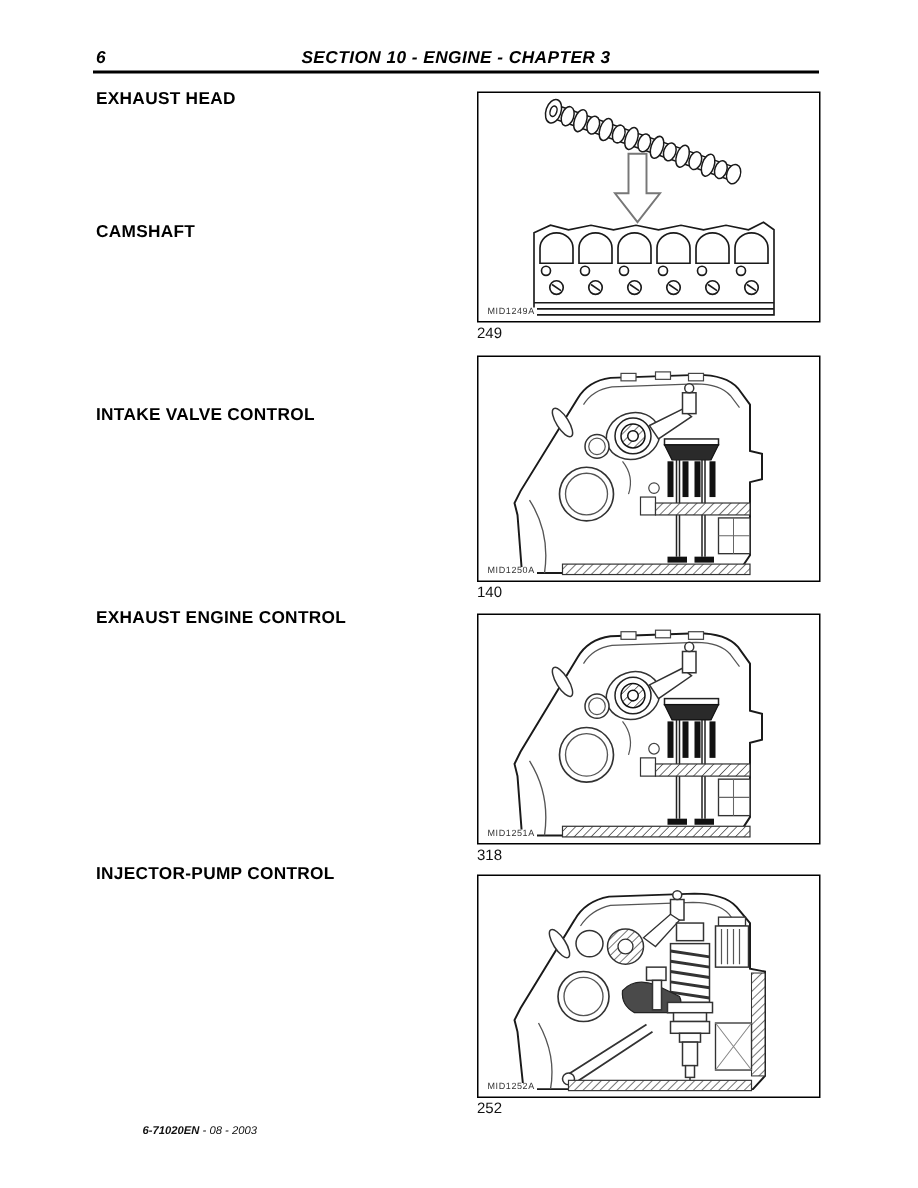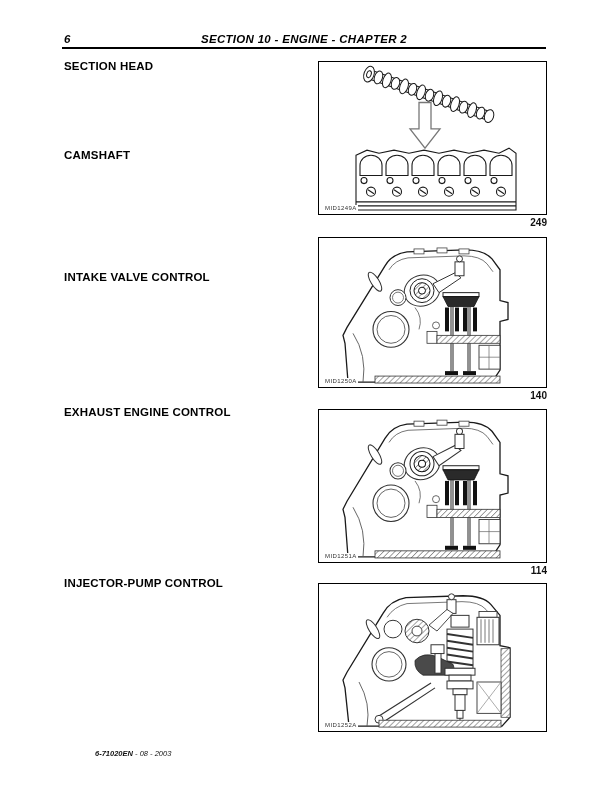--- a/index.html
+++ b/index.html
@@ -16,21 +16,21 @@
   .sec { position:absolute; left:64px; width:233px; }
   .sec h2 { margin:0; font-size:11.5px; font-weight:bold; letter-spacing:0.2px; line-height:12px; }
   .sec p  { margin:15px 0 0 0; font-size:10px; line-height:12.9px; text-align:justify; }
   .sec p + p { margin-top:14px; }
   
   .fig { position:absolute; left:318px; width:229px; margin:0; }
   .frame { box-sizing:border-box; width:229px; border:1px solid #000; background:#fff; position:relative; }
   .art { display:block; width:100%; height:100%; }
   .midlabel { position:absolute; left:5px; bottom:3px; font-size:6px; letter-spacing:0.4px;
               color:#333; background:#fff; padding:0 1px; }
-  .fignum { text-align:right; font-size:10px; line-height:10px; margin-top:3px; color:#111;font-weight:bold; }
+  .fignum { font-size:10px; line-height:10px; margin-top:3px; color:#111; }
   
   .footer { position:absolute; left:67px; top:749px; font-size:7.5px; font-style:italic; color:#111;padding-left:28px; }
   .footer .code { font-weight:bold; }
   .defs-holder { position:absolute; width:0; height:0; overflow:hidden; }
 </style>
 </head>
 <body>
 
 <svg class="defs-holder" aria-hidden="true">
   <defs>
@@ -164,27 +164,27 @@
       <path d="M40,100 Q52,122 48,145" fill="none" stroke="#555" stroke-width="0.9"></path>
       <rect x="60" y="139" width="122" height="7" fill="url(#hA)" stroke="#333" stroke-width="0.8"></rect>
     </symbol>
   </defs>
 </svg>
 
 <div class="page">
 
   <div>
     <span class="pageno">6</span>
-    <span class="htitle">SECTION 10 - ENGINE - CHAPTER 2</span>
+    <span class="htitle">SECTION 10 - ENGINE - CHAPTER 3</span>
     <div class="hrule"></div>
   </div>
 
   <div>
     <section class="sec" style="top:60px">
-      <h2>SECTION HEAD</h2>
+      <h2>EXHAUST HEAD</h2>
     </section>
 
     <section class="sec" style="top:149px">
       <h2>CAMSHAFT</h2>
     </section>
 
     <section class="sec" style="top:271px">
       <h2>INTAKE VALVE CONTROL</h2>
     </section>
 
@@ -217,30 +217,31 @@
     <figcaption class="fignum">140</figcaption>
   </figure>
 
   <figure class="fig" style="top:409px">
     <div class="frame" style="height:154px">
       <svg class="art" viewBox="0 0 227 150" preserveAspectRatio="none">
           <use href="#sym-valve-sec"></use>
         </svg>
       <span class="midlabel">MID1251A</span>
     </div>
-    <figcaption class="fignum">114</figcaption>
+    <figcaption class="fignum">318</figcaption>
   </figure>
 
   <figure class="fig" style="top:583px">
     <div class="frame" style="height:149px">
       <svg class="art" viewBox="0 0 227 150" preserveAspectRatio="none">
           <use href="#sym-inj-sec"></use>
         </svg>
       <span class="midlabel">MID1252A</span>
     </div>
+    <figcaption class="fignum">252</figcaption>
   </figure>
 
   <div class="footer">
     <span class="code">6-71020EN</span>
     <span>- 08 - 2003</span>
   </div>
 
 </div>
 
 </body></html>

